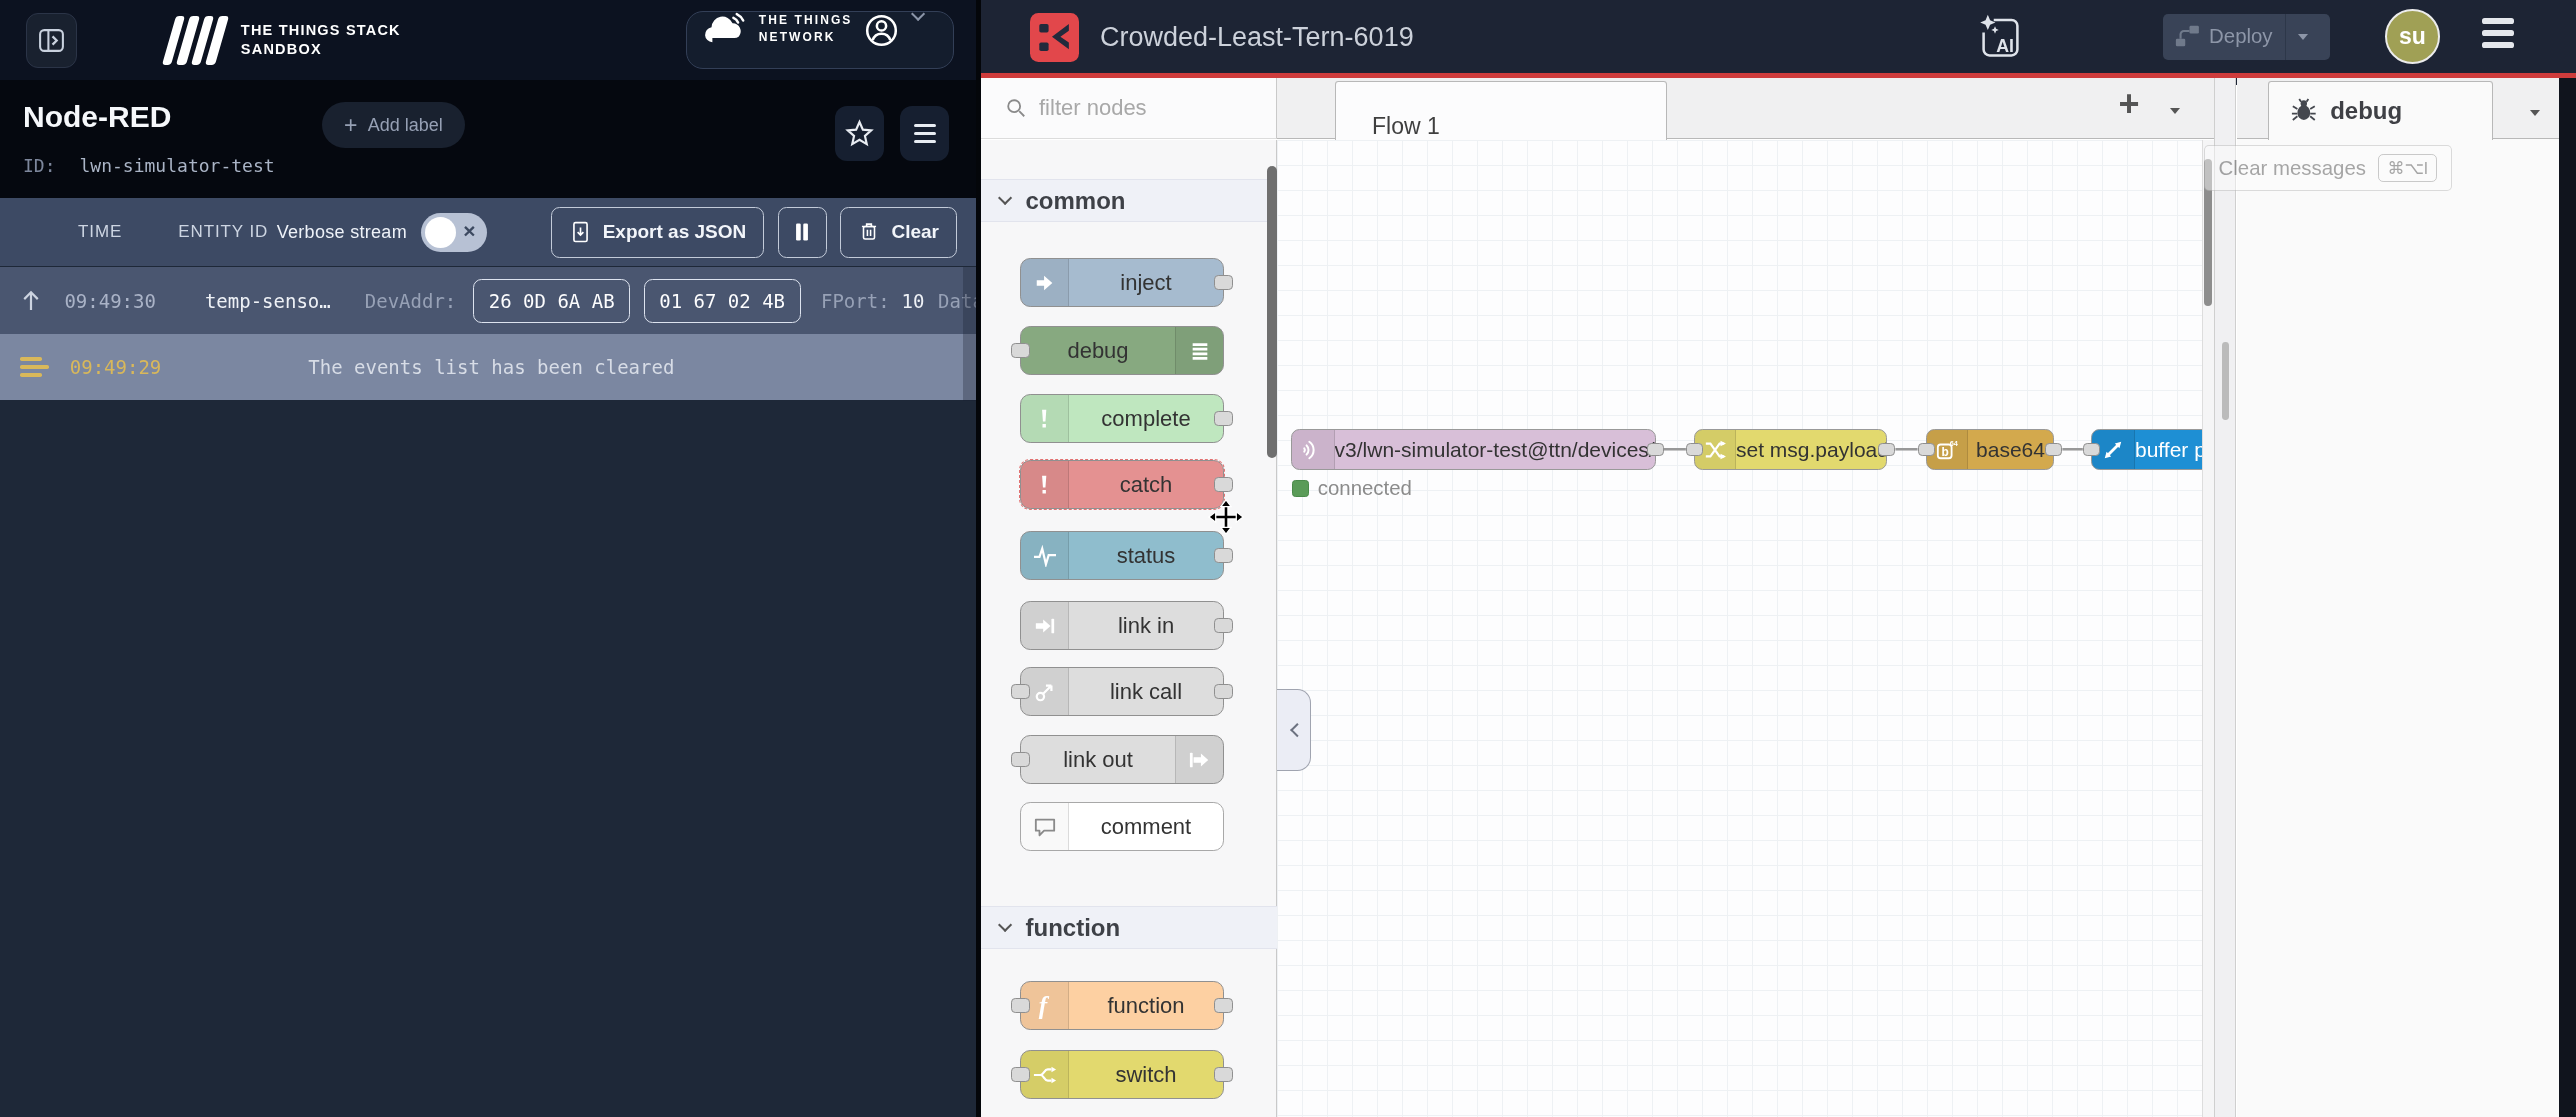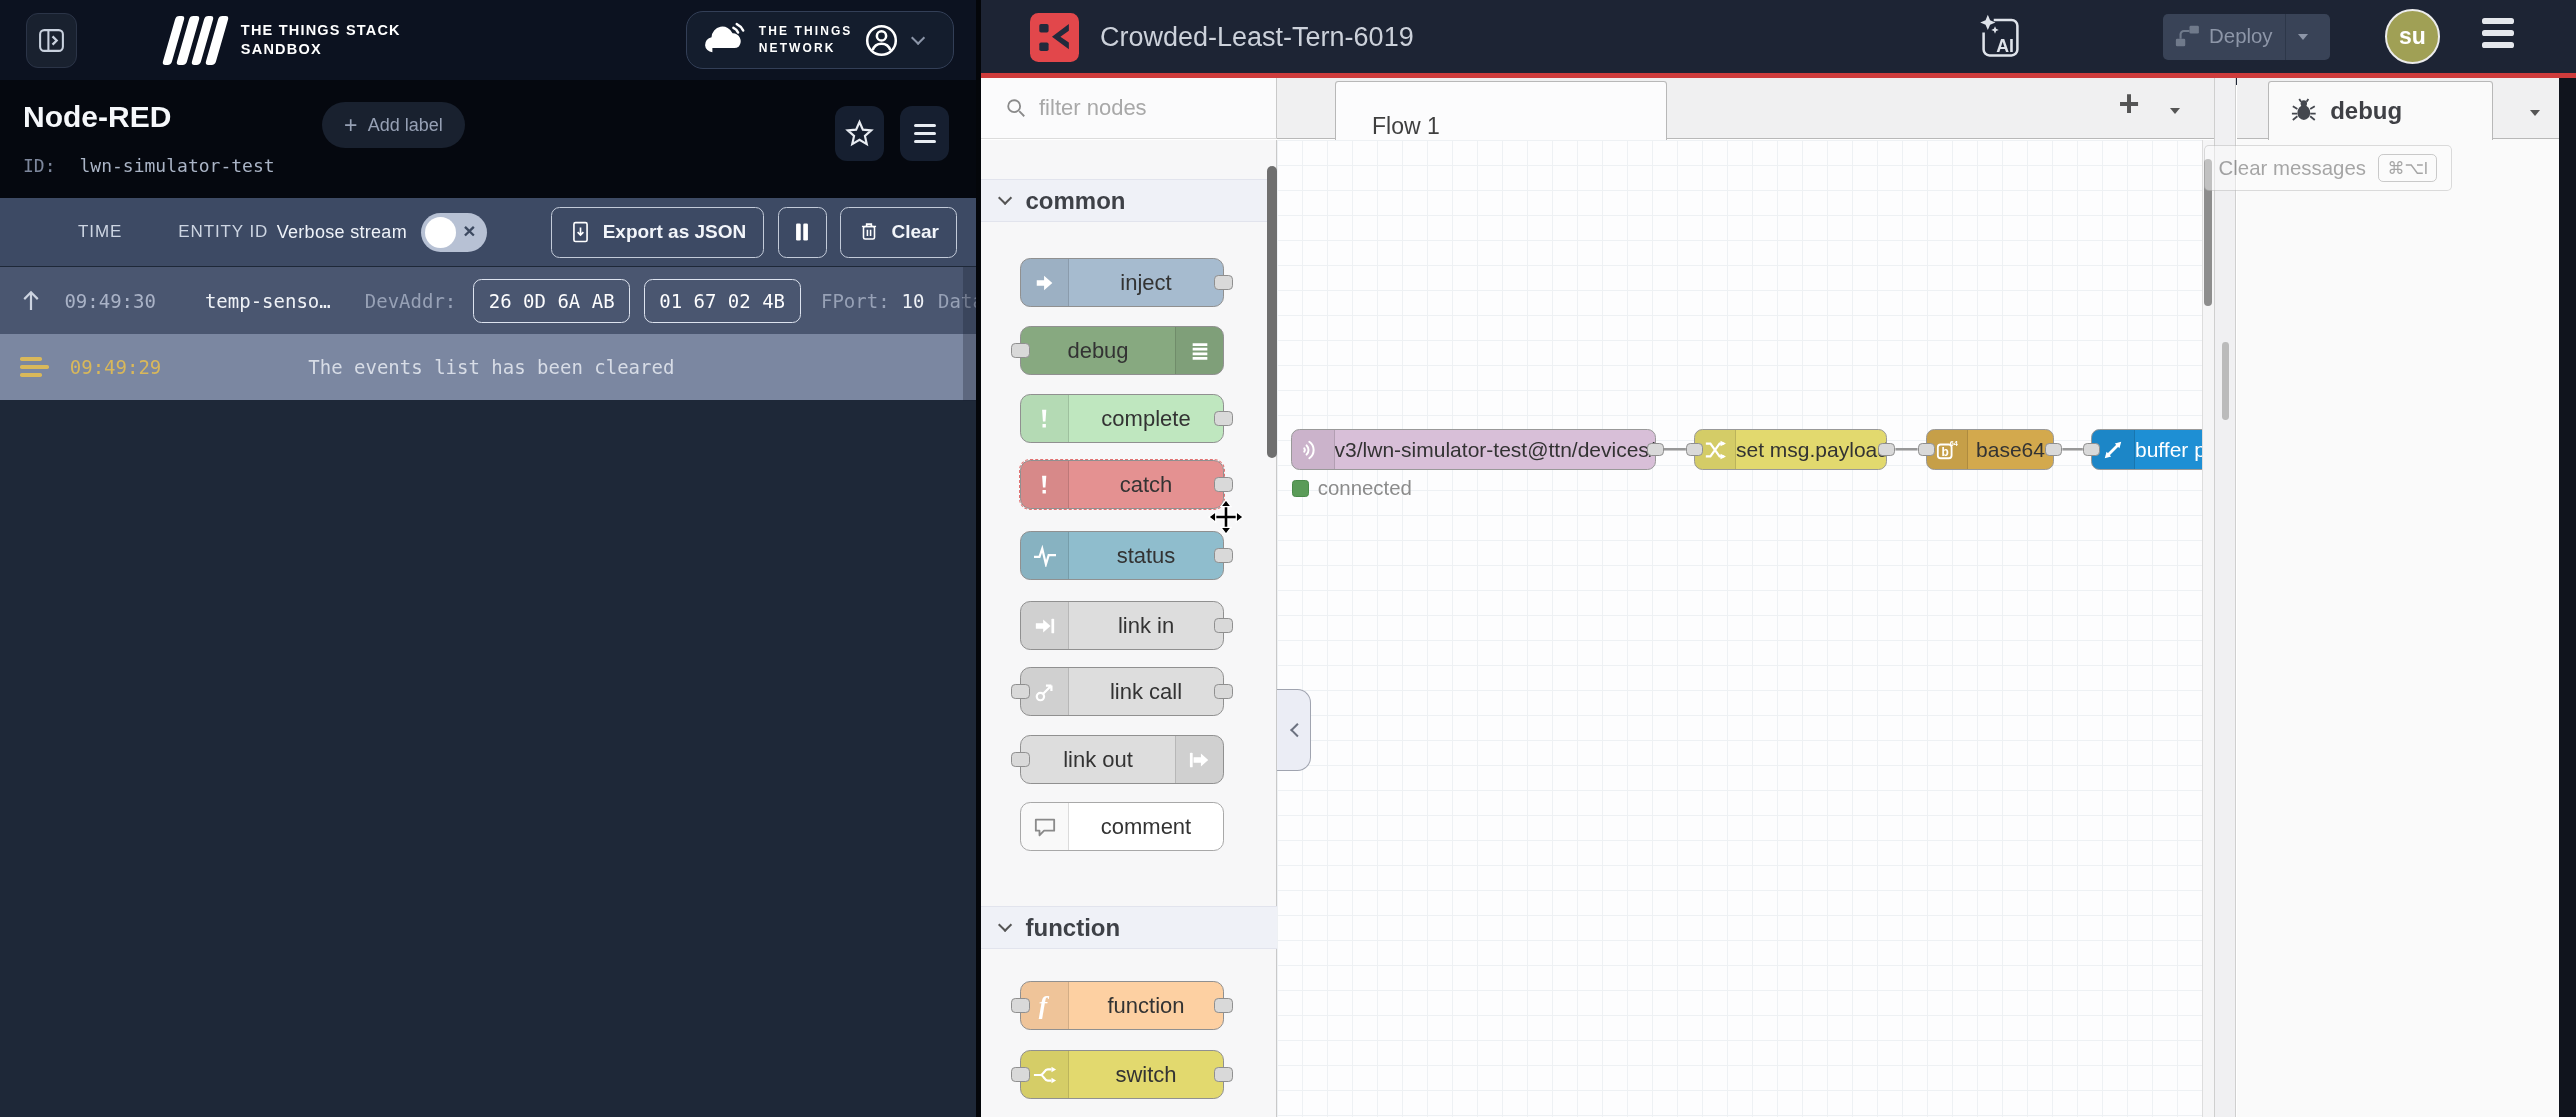--- a/index.html
+++ b/index.html
@@ -13,21 +13,21 @@
   .caret.sm{border-left-width:5.1px;border-right-width:5.1px;border-top-width:6.8px}
 
   
   #tts{left:0;top:0;width:976px;height:1118px;background:#1e2838}
   #tts-header{left:0;top:0;width:976px;height:80px;background:#0c1220}
   #tts-toggle{left:25.6px;top:12.8px;width:51px;height:55px;border-radius:12px;background:#19212f;border:0.9px solid #2b3447;display:flex;align-items:center;justify-content:center;cursor:pointer}
   #tts-brand{left:169px;top:12.8px;display:flex;align-items:center;gap:19px;height:55px}
   .flags{display:flex;gap:5.1px;transform:skewX(-16deg);height:49px}
   .flag{width:9.4px;height:49px;background:#fff;border-radius:3.4px}
   .brand-text{color:#fff;font-weight:bold;font-size:14.5px;letter-spacing:1.2px;line-height:1.35}
-  #tts-switcher{left:686px;top:11px;width:268px;height:58px;border:1.3px solid #333f57;border-radius:17px;background:#141d2d;display:flex;align-items:center;padding:0 13.6px;gap:10.2px;cursor:pointer}
+  #tts-switcher{left:686px;top:11px;width:268px;height:58px;border:1.3px solid #333f57;border-radius:17px;background:#141d2d;display:flex;padding:0 13.6px;gap:10.2px;cursor:pointer}
   .switcher-text{color:#fff;font-weight:bold;font-size:12px;letter-spacing:2.1px;line-height:1.4}
 
   #tts-title{left:0;top:80px;width:976px;height:118px;background:#05080f}
   #tts-page-title{left:23px;top:20.4px;font-size:30px;font-weight:bold;color:#f6f8fb}
   #tts-add-label{left:322px;top:22px;height:46px;border-radius:23px;background:#19212f;display:flex;align-items:center;gap:10.2px;padding:0 22px;color:#96a0b4;font-size:18px;cursor:pointer}
   #tts-id{left:23px;top:75px;font-size:18px;display:flex;gap:24px}
   #tts-id .lbl{color:#7d879c}
   #tts-id .val{color:#aab4c6}
   .sq-btn{width:49px;height:55px;border-radius:12px;background:#161f30;display:flex;align-items:center;justify-content:center;flex-direction:column;gap:5.1px;cursor:pointer}
   .tbar{width:22px;height:3px;border-radius:1.7px;background:#e8ecf2}

